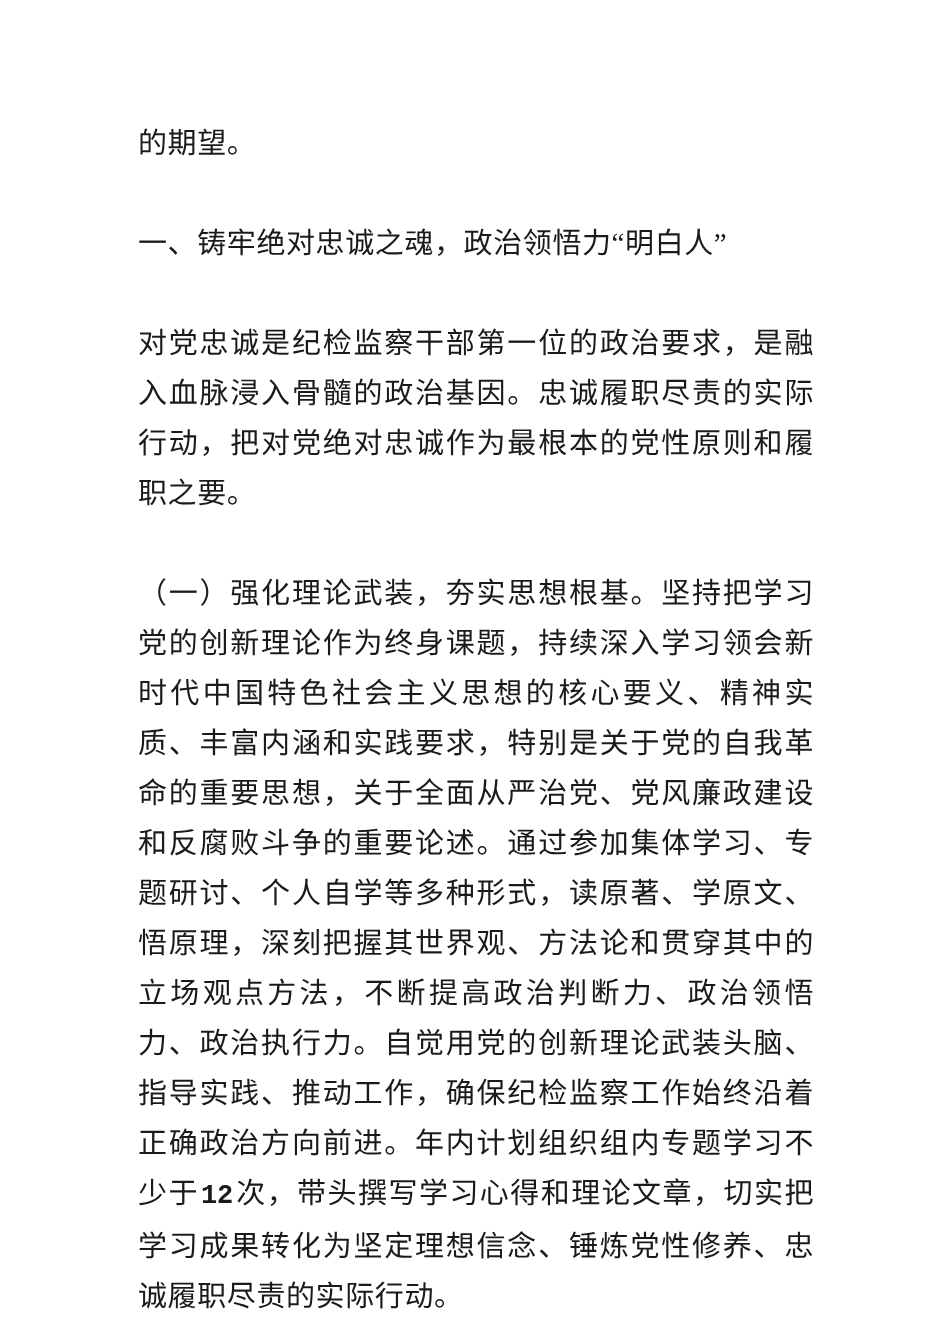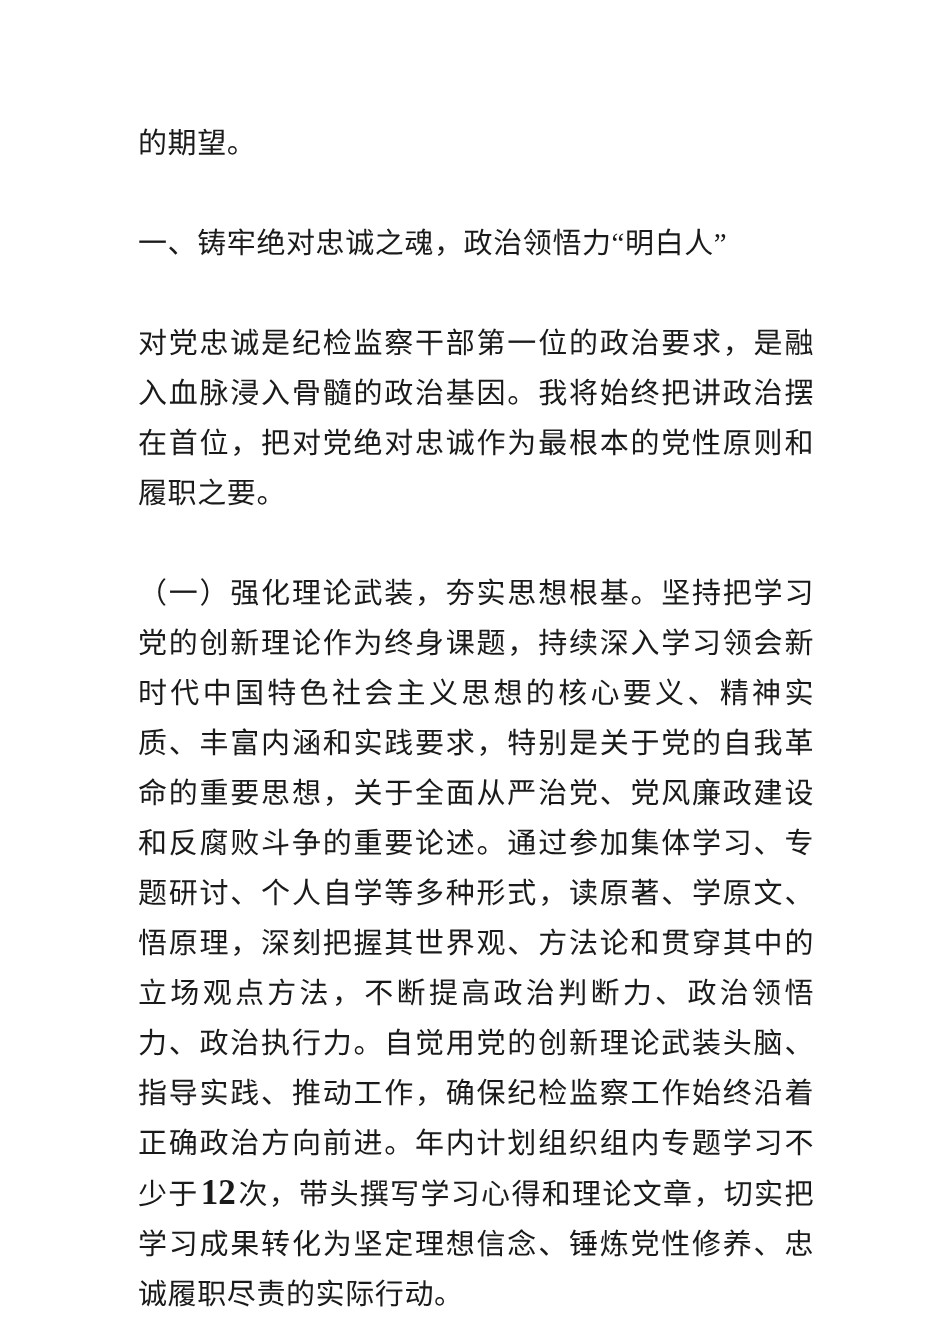--- a/index.html
+++ b/index.html
@@ -48,35 +48,35 @@
   .para + .para {
     margin-top: 50px;
   }
 
   .para-heading {
     font-weight: 400;
   }
 
   
   .num {
-    font-family: Liberation Serif, serif;
+    font-family: Liberation Mono, monospace;
     font-weight: 700;
-    font-size: 35px;
+    font-size: 27px;
     letter-spacing: 0;
     padding: 0 2px;
   }
 </style>
 </head>
 <body>
 
 <div class="page">
   <div class="page-body">
 
     <p class="para para-continuation">的期望。</p>
 
     <p class="para para-heading">一、铸牢绝对忠诚之魂，政治领悟力“明白人”</p>
 
-    <p class="para para-body">对党忠诚是纪检监察干部第一位的政治要求，是融入血脉浸入骨髓的政治基因。我将始终把讲政治摆在首位，把对党绝对忠诚作为最根本的党性原则和履职之要。</p>
+    <p class="para para-body">对党忠诚是纪检监察干部第一位的政治要求，是融入血脉浸入骨髓的政治基因。忠诚履职尽责的实际行动，把对党绝对忠诚作为最根本的党性原则和履职之要。</p>
 
     <p class="para para-body"><span>（一）强化理论武装，夯实思想根基。坚持把学习党的创新理论作为终身课题，持续深入学习领会新时代中国特色社会主义思想的核心要义、精神实质、丰富内涵和实践要求，特别是关于党的自我革命的重要思想，关于全面从严治党、党风廉政建设和反腐败斗争的重要论述。通过参加集体学习、专题研讨、个人自学等多种形式，读原著、学原文、悟原理，深刻把握其世界观、方法论和贯穿其中的立场观点方法，不断提高政治判断力、政治领悟力、政治执行力。自觉用党的创新理论武装头脑、指导实践、推动工作，确保纪检监察工作始终沿着正确政治方向前进。年内计划组织组内专题学习不少于</span><span class="num">12</span><span>次，带头撰写学习心得和理论文章，切实把学习成果转化为坚定理想信念、锤炼党性修养、忠诚履职尽责的实际行动。</span></p>
 
   </div>
 </div>
 
 </body></html>

